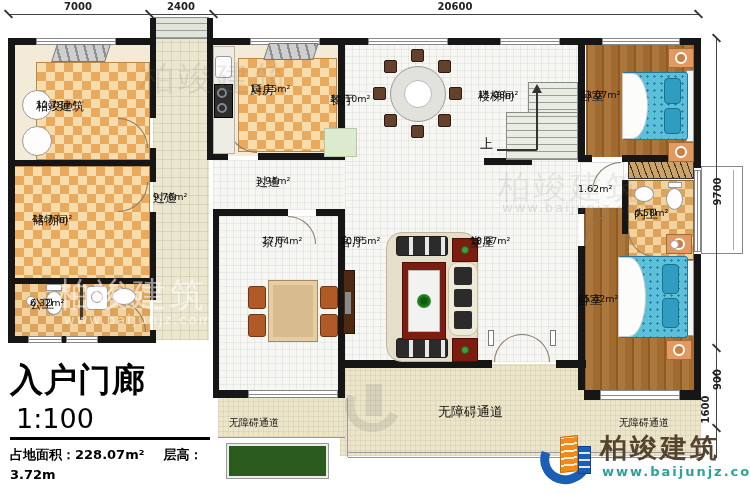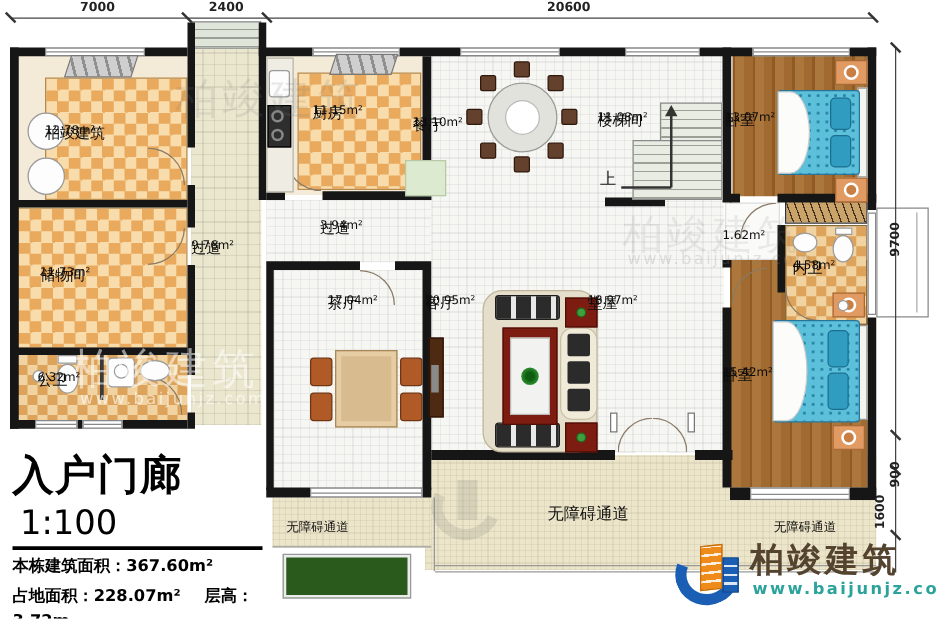--- a/index.html
+++ b/index.html
@@ -319,21 +319,20 @@
   <i class="tick" style="left:711px;top:375px"></i>
   <i class="tick" style="left:711px;top:427px"></i>
   <div class="dim" style="left:702px;top:186px;width:30px;transform:rotate(-90deg)">9700</div>
   <div class="dim" style="left:704px;top:374px;width:26px;transform:rotate(-90deg)">900</div>
   <div class="dim" style="left:690px;top:404px;width:30px;transform:rotate(-90deg)">1600</div>
 
   <div style="position:absolute;left:10px;top:358px;width:220px">
     <span style="font-size:33px;font-weight:bold;color:#000;letter-spacing:1px">入户门廊</span>
     <span style="font-size:27px;color:#000;margin-left:6px">1:100</span>
     <i style="position:static;display:block;width:200px;height:3px;background:#000;margin-top:3px"></i>
-    <div style="font-size:13px;font-weight:bold;color:#000;margin-top:4px">本栋建筑面积：367.60m²</div>
     <div style="margin-top:4px">
       <span style="font-size:13px;font-weight:bold;color:#000">占地面积：228.07m²</span>
       <span style="font-size:13px;font-weight:bold;color:#000;margin-left:14px">层高：3.72m</span>
     </div>
   </div>
 
   <div style="position:absolute;left:536px;top:428px;width:206px;height:62px">
     <i style="left:4px;top:6px;width:52px;height:50px;border-radius:50%;border:9px solid transparent;border-left-color:#1a5fb4;border-bottom-color:#1a5fb4;transform:rotate(-25deg)"></i>
     <i style="left:24px;top:8px;width:18px;height:36px;background:#ef8b1b;background-image:repeating-linear-gradient(0deg,transparent 0 5px,rgba(255,255,255,.85) 5px 7px);border:1px solid #c96f08;transform:skewY(-6deg)"></i>
     <i style="left:42px;top:18px;width:13px;height:28px;background:#1a5fb4;background-image:repeating-linear-gradient(0deg,transparent 0 5px,rgba(255,255,255,.85) 5px 7px);border:1px solid #0d4490"></i>

